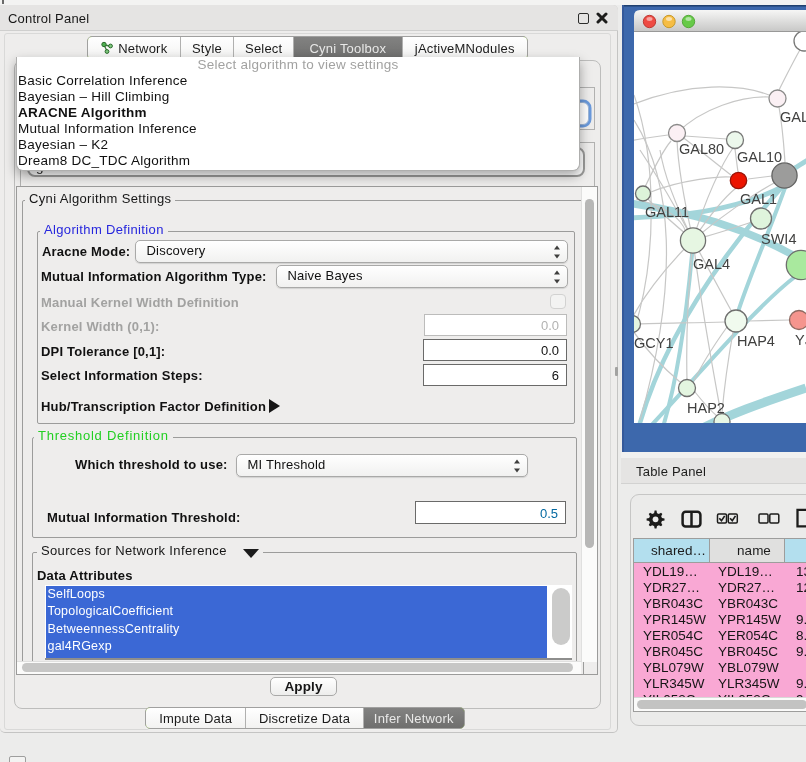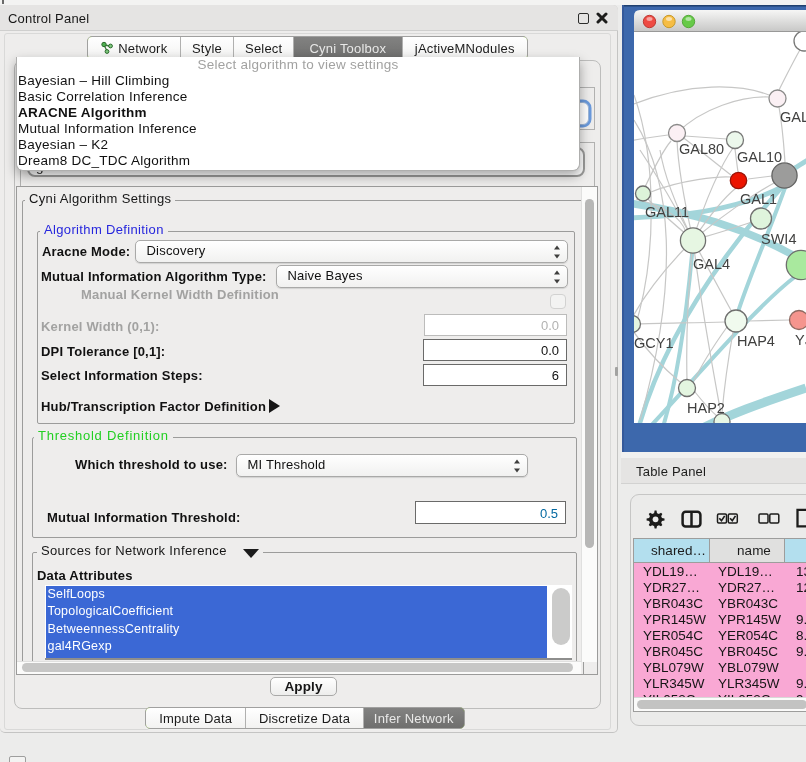--- a/index.html
+++ b/index.html
@@ -76,21 +76,21 @@
       <span class="tx">Discovery</span>
       <span class="arr"></span>
     </div>
 
   <div class="lbl abs" style="left:24px;top:82px;">Mutual Information Algorithm Type:</div>
   <div class="combo" style="left:259px;top:78px;width:290px;height:21px;">
       <span class="tx">Naive Bayes</span>
       <span class="arr"></span>
     </div>
 
-  <div class="lbl abs dis" style="left:24px;top:100px;margin-left:40px;">Manual Kernel Width Definition</div>
+  <div class="lbl abs dis" style="left:24px;top:108px;">Manual Kernel Width Definition</div>
   <div class="abs" style="left:533px;top:107px;width:14px;height:13px;border:1px solid #d2d2d1;border-radius:4px;background:#f3f3f2;"></div>
 
   <div class="lbl abs dis" style="left:24px;top:132px;">Kernel Width (0,1):</div>
   <div class="fld" style="left:407px;top:127px;width:143px;height:22px;border:1px solid #bcbcbb;box-sizing:border-box;color:#b2b2b1;">
       <span>0.0</span>
     </div>
 
   <div class="lbl abs" style="left:24px;top:157px;">DPI Tolerance [0,1]:</div>
   <div class="fld" style="left:406px;top:152px;width:144px;height:22px;border:1.5px solid #6a6a69;box-sizing:border-box;color:#111;">
       <span>0.0</span>
@@ -133,22 +133,22 @@
 
   <div class="abs" style="left:564px;top:0;width:17px;height:475px;background:#fbfbfa;border-left:1px solid #e0e0df;"></div>
   <div class="abs" style="left:568px;top:12px;width:9px;height:349px;background:#b7b7b6;border-radius:4.5px;"></div>
 
   <div class="abs" style="left:0;top:474px;width:564px;height:14px;background:#fbfbfa;border-top:1px solid #e0e0df;"></div>
   <div class="abs" style="left:5px;top:476px;width:551px;height:9px;background:#c7c7c6;border-radius:4.5px;"></div>
 </div>
 
 <div class="abs" style="left:16px;top:57px;width:564px;height:114px;background:#ffffff;border:1px solid #aeaead;border-top:none;border-radius:0 0 7px 7px;box-shadow:0 5px 12px rgba(0,0,0,.35);box-sizing:border-box;z-index:20;overflow:hidden;">
   <div class="pi" style="text-align:center;color:#a2a2a1;padding-left:0;">Select algorithm to view settings</div>
+  <div class="pi">Basic Correlation Inference</div>
   <div class="pi">Bayesian – Hill Climbing</div>
-  <div class="pi">Basic Correlation Inference</div>
   <div class="pi b">ARACNE Algorithm</div>
   <div class="pi">Mutual Information Inference</div>
   <div class="pi">Bayesian – K2</div>
   <div class="pi">Dream8 DC_TDC Algorithm</div>
 </div>
 
 <div class="abs" style="left:270px;top:677px;width:67px;height:19px;border:1px solid #a9a9a8;border-radius:5px;background:linear-gradient(180deg,#ffffff,#ededec);display:flex;align-items:center;justify-content:center;font-size:13.5px;font-weight:bold;color:#161616;letter-spacing:.1px;box-sizing:border-box;">Apply</div>
 
 <div class="seg" style="left:145px;top:707px;width:318px;height:20px;">
  <div class="s" style="width:100px;">Impute Data</div>

